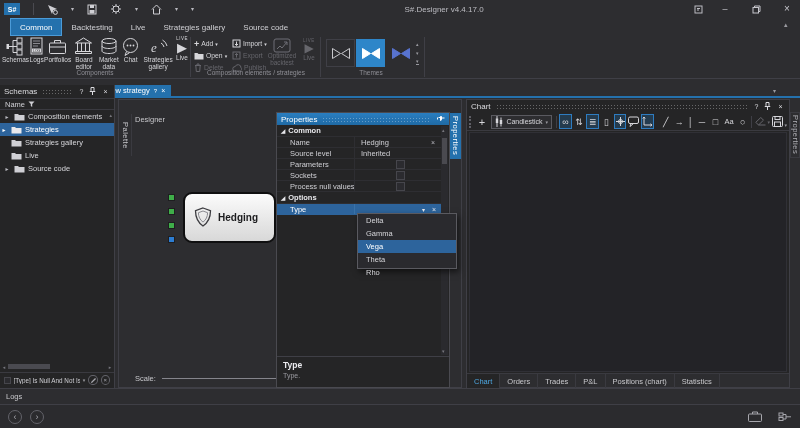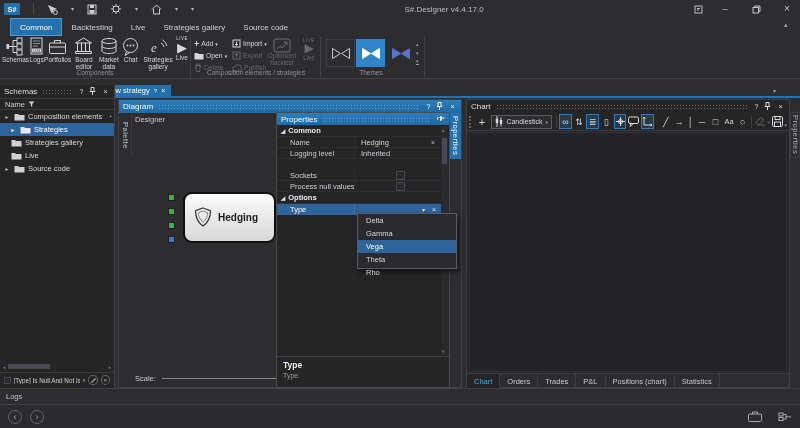--- a/index.html
+++ b/index.html
@@ -304,21 +304,21 @@
         </span>
     </div>
     <div style="position:relative">
       <div class="treerow" style="padding-left:3px">
         <span class="exp">▸</span>
         <svg width="11" height="8" viewBox="0 0 11 8">
             <path d="M.5 1h3.5l1 1h5.5v5.5H.5z" fill="#cfcfd4"></path>
           </svg>
         <span>Composition elements</span>
       </div>
-      <div class="treerow" style="background:#2d649c;color:#fff;padding-left:9px">
+      <div class="treerow" style="background:#2d649c;color:#fff;padding-left:0">
         <span class="exp" style="color:#fff">▸</span>
         <svg width="11" height="8" viewBox="0 0 11 8">
             <path d="M.5 1h3.5l1 1h5.5v5.5H.5z" fill="#e8e8ec"></path>
           </svg>
         <span>Strategies</span>
       </div>
       <div class="treerow" style="padding-left:11px">
         <svg width="11" height="8" viewBox="0 0 11 8">
             <path d="M.5 1h3.5l1 1h5.5v5.5H.5z" fill="#cfcfd4"></path>
           </svg>
@@ -353,31 +353,20 @@
       <span class="circ" style="width:10px;height:10px">
           <svg width="5" height="5" viewBox="0 0 5 5">
             <path d="M0 5l1.2-.3L5 .9 4.1 0 .3 3.8z" fill="#a6a6ac"></path>
           </svg>
         </span>
       <span class="circ" style="width:10px;height:10px;font-size:6px">×</span>
     </div>
   </div>
 
   <div class="abs" style="left:118px;top:99px;width:344px;height:289px;background:#2d2d30;border:1px solid #3f3f46">
-    <div class="hdr blue">
-      <span>Diagram</span>
-        <span class="dots"></span>
-      <span class="hicon">?</span>
-      <span class="hicon">
-          <svg width="7" height="9" viewBox="0 0 7 9">
-            <path d="M2 .5h3v3l1 1H1l1-1zM3.5 4.5V8" stroke="#fff" fill="none"></path>
-          </svg>
-        </span>
-      <span class="hicon">×</span>
-    </div>
     <div class="vtab abs" style="left:0;top:14px;width:13px;height:42px;color:#c8c8cc;border-right:1px solid #3a3a40">Palette</div>
     <div class="abs" style="left:16px;top:15px;right:14px;display:flex;align-items:center;gap:3px;font-size:7.5px;color:#c8c8cc">
       <span>Designer</span>
       <span class="dots" style="height:4px"></span>
     </div>
 
     <div class="abs" style="left:49px;top:94px;width:7px;height:7px;background:#3fae49;border:1px solid #1e1e20"></div>
     <div class="abs" style="left:49px;top:108px;width:7px;height:7px;background:#3fae49;border:1px solid #1e1e20"></div>
     <div class="abs" style="left:49px;top:122px;width:7px;height:7px;background:#3fae49;border:1px solid #1e1e20"></div>
     <div class="abs" style="left:49px;top:136px;width:7px;height:7px;background:#2d7dd2;border:1px solid #1e1e20"></div>
@@ -420,22 +409,28 @@
         <span>Common</span>
       </div>
     <div class="prow" style="top:24px">
       <span class="nm">Name</span>
       <span class="vl">
           <span>Hedging</span>
           <span class="abs" style="right:6px;font-size:7px;color:#b9b9c0">×</span>
         </span>
     </div>
     <div class="prow" style="top:35px">
-      <span class="nm">Logging level</span>
+      <span class="nm">Source level</span>
       <span class="vl">Inherited</span>
+    </div>
+    <div class="prow" style="top:46px">
+      <span class="nm">Parameters</span>
+      <span class="vl">
+          <span class="chk abs" style="left:41px"></span>
+        </span>
     </div>
     <div class="prow" style="top:68px">
       <span class="nm">Process null values</span>
       <span class="vl">
           <span class="chk abs" style="left:41px"></span>
         </span>
     </div>
     <div class="prow" style="top:57px">
       <span class="nm">Sockets</span>
       <span class="vl">

